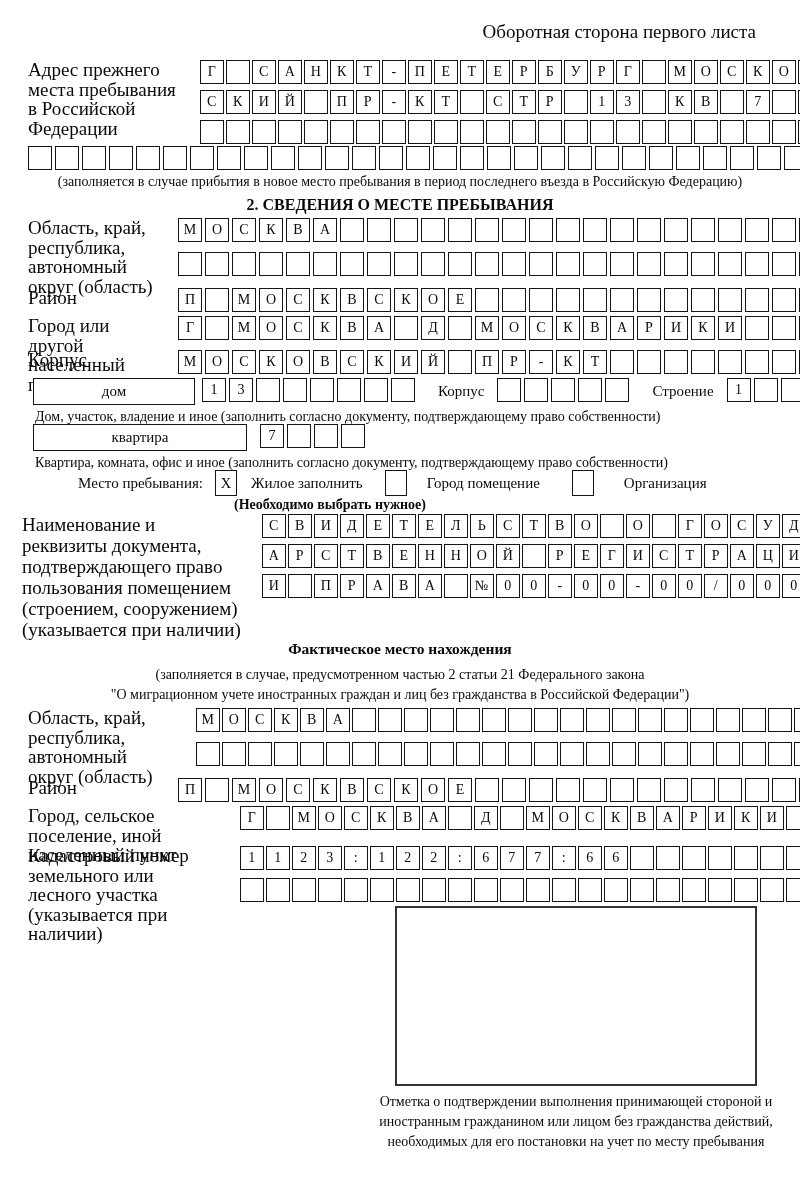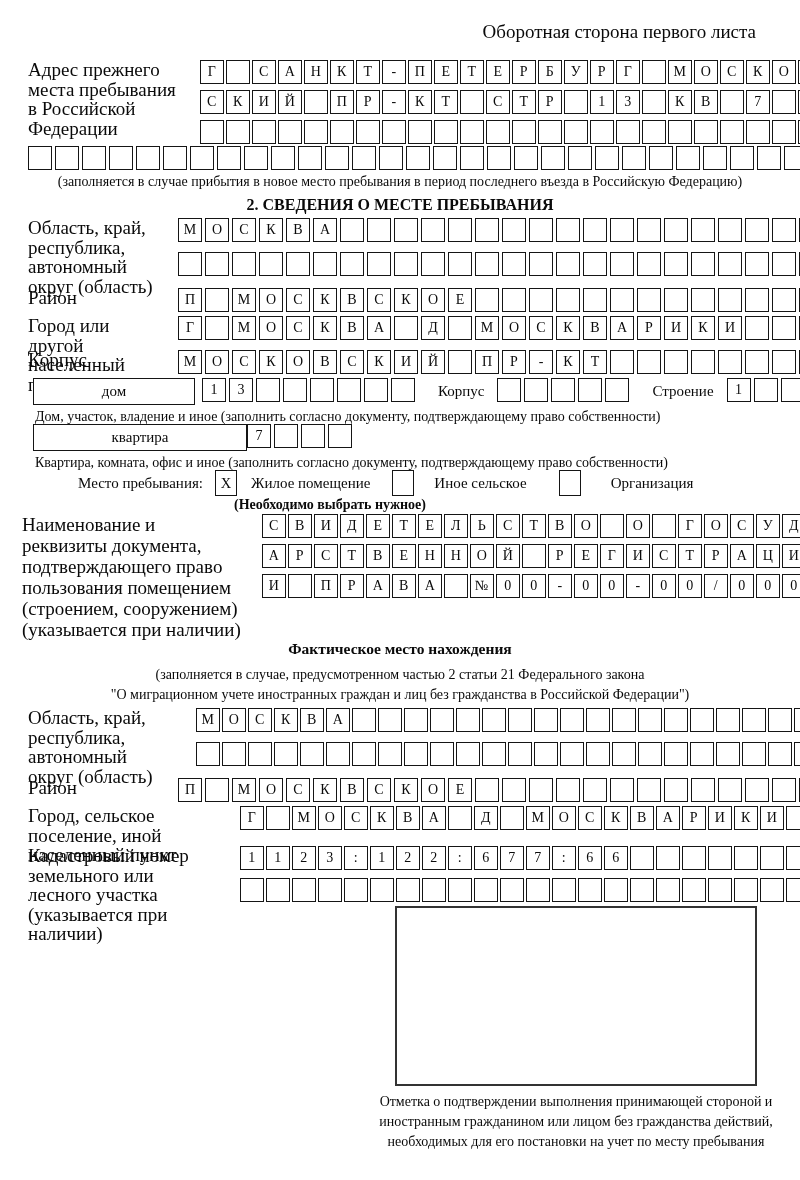--- a/index.html
+++ b/index.html
@@ -324,37 +324,37 @@
     <div class="inline-label" style="padding:0 6px;text-align:right;">Строение</div>
     <div class="cells-row p25">
         <span class="cell">1</span>
         <span class="cell"></span>
         <span class="cell"></span>
         <span class="cell"></span>
       </div>
   </div>
   <div class="abs note" style="top:408px;left:35px;">Дом, участок, владение и иное (заполнить согласно документу, подтверждающему право собственности)</div>
 
-  <div class="abs" style="top:424px;left:33px;display:flex;align-items:flex-start;gap:0;">
+  <div class="abs" style="top:424px;left:33px;display:flex;align-items:flex-start;gap:13px;">
     <div class="wide-box" style="width:212px;">квартира</div>
     <div class="cells-row p25">
         <span class="cell">7</span>
         <span class="cell"></span>
         <span class="cell"></span>
         <span class="cell"></span>
       </div>
   </div>
   <div class="abs note" style="top:454px;left:35px;">Квартира, комната, офис и иное (заполнить согласно документу, подтверждающему право собственности)</div>
 
   <div class="abs occ-row" style="top:470px;left:30px;">
     <span>Место пребывания:</span>
     <span class="checkbox" style="margin:0 14px 0 12px;">X</span>
-    <span>Жилое помещение</span>
+    <span>Жилое заполнить</span>
     <span class="checkbox" style="margin:0 20px 0 22px;"></span>
-    <span>Иное сельское</span>
+    <span>Город помещение</span>
     <span class="checkbox" style="margin:0 30px 0 32px;"></span>
     <span>Организация</span>
   </div>
   <div class="abs note" style="top:496px;left:160px;width:340px;text-align:center;font-weight:bold;">(Необходимо выбрать нужное)</div>
 
   <div class="abs field" style="top:514px;left:22px;">
     <div class="label" style="width:220px;line-height:21px;">Наименование и реквизиты документа, подтверждающего право пользования помещением (строением, сооружением) (указывается при наличии)</div>
     <div class="rows" style="gap:6px;">
       <div class="cells-row p24">
           <span class="cell">С</span>

